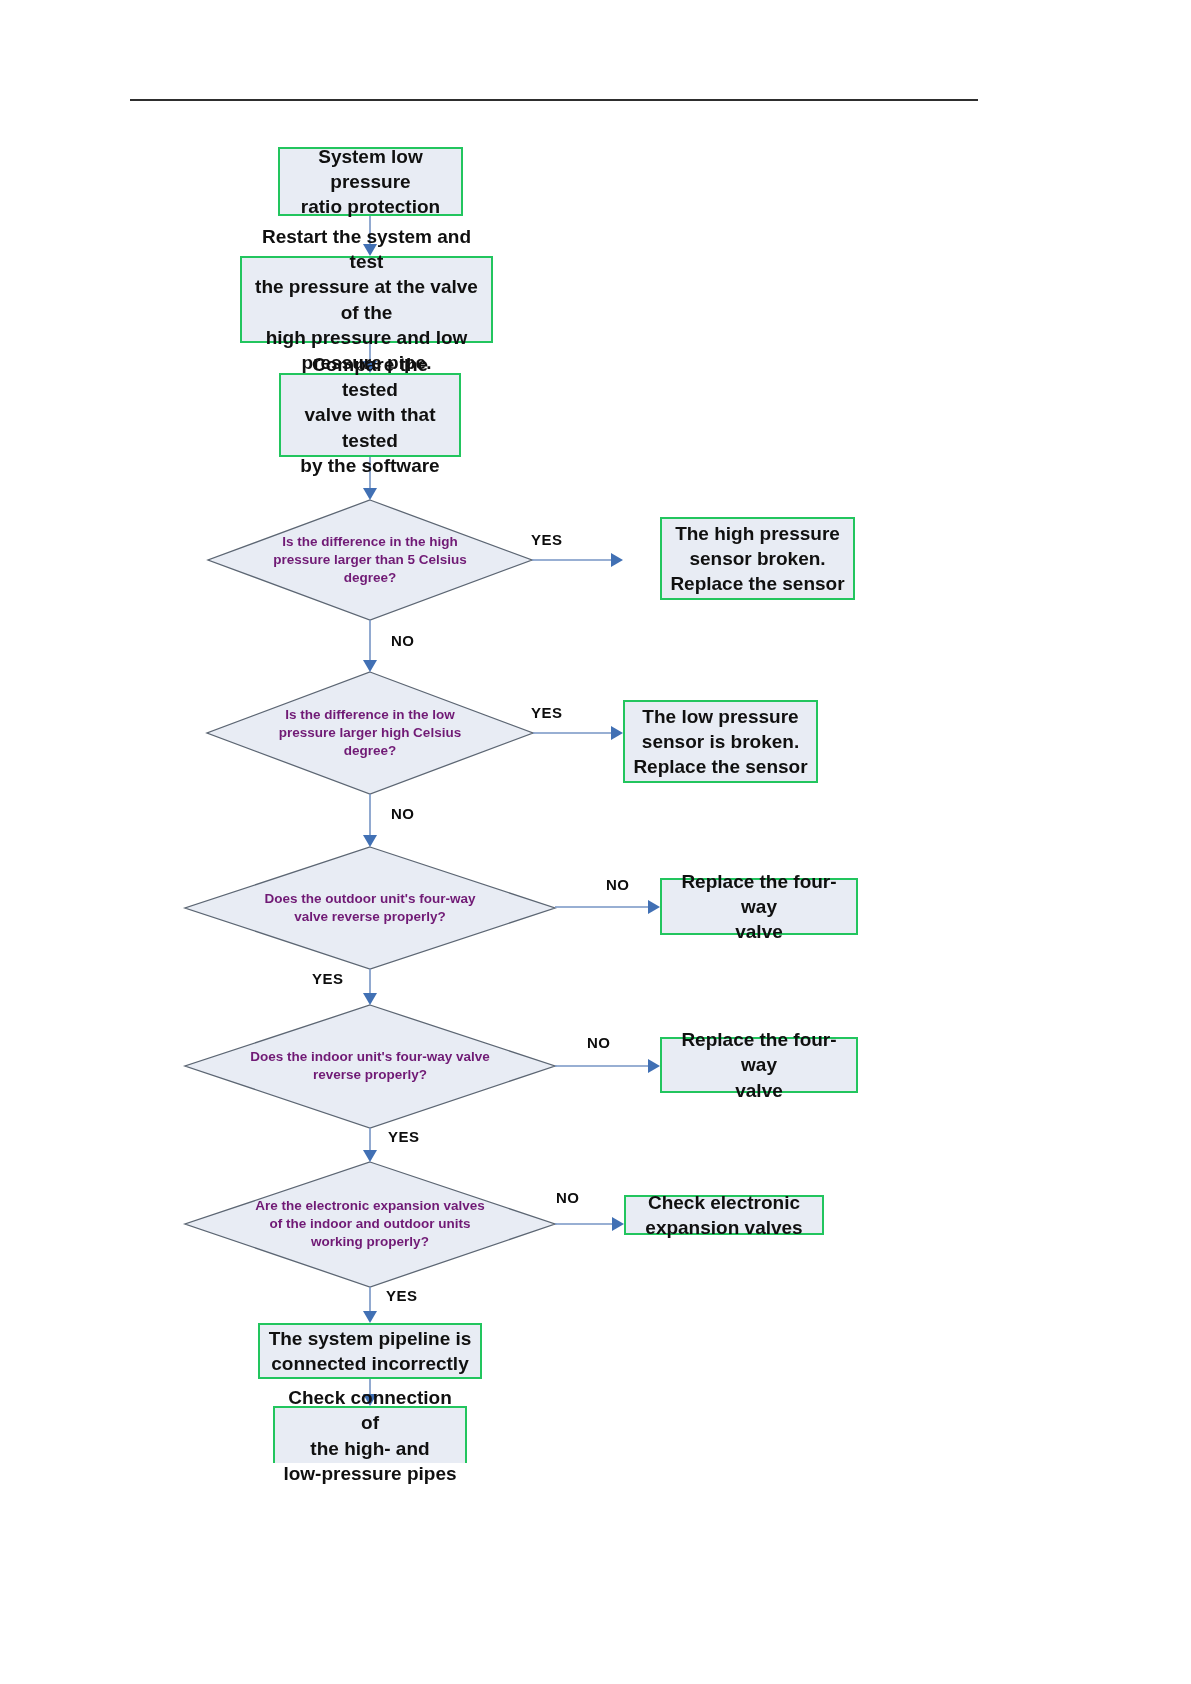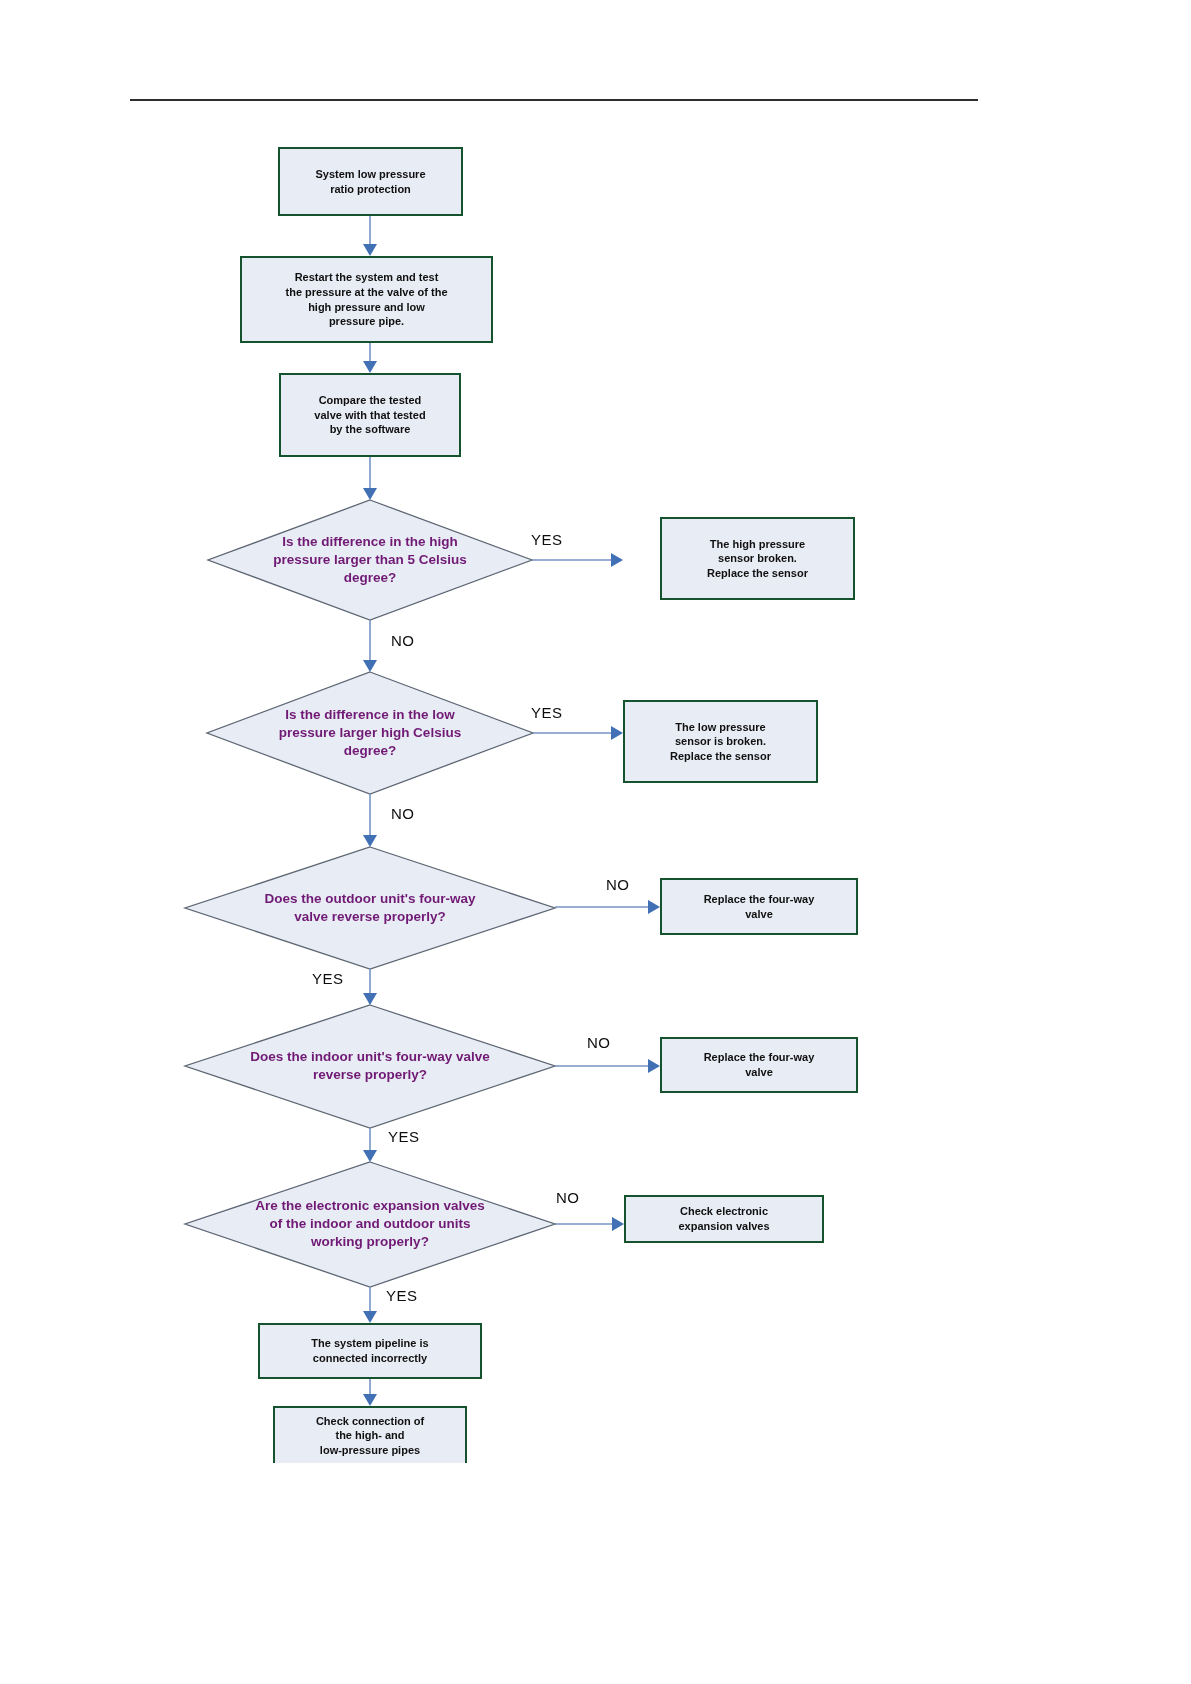--- a/index.html
+++ b/index.html
@@ -19,27 +19,27 @@
   }
   svg.connectors {
     position: absolute;
     left: 0; top: 0;
     width: 1191px; height: 1684px;
   }
   .node {
     position: absolute;
     box-sizing: border-box;
     background: #e8ecf4;
-    border: 2px solid #14532d;
+    border: 2px solid #22c55e;
     display: flex;
     align-items: center;
     justify-content: center;
     text-align: center;
     font-weight: 700;
-    font-size: 11px;
+    font-size: 19px;
     line-height: 1.32;
     color: #101010;
     white-space: pre-line;
     padding: 2px;
   }
   .node.open-bottom { border-bottom: none; }
   .dtext {
     position: absolute;
     display: flex;
     align-items: center;
@@ -47,21 +47,21 @@
     text-align: center;
     font-weight: 700;
     font-size: 13.5px;
     line-height: 1.32;
     color: #701a75;
     white-space: pre-line;
     pointer-events: none;
   }
   .elabel {
     position: absolute;
-    font-weight: 400;
+    font-weight: 700;
     font-size: 15px;
     letter-spacing: 0.5px;
     color: #0d0d0d;
   }
 </style>
 </head>
 <body>
 
 <div class="page">
 
@@ -131,21 +131,21 @@
   <div class="node" style="left:623px; top:692px; width:195px; height:83px;margin-top:8px;">The low pressure
 sensor is broken.
 Replace the sensor</div>
 
   <div class="node" style="left:660px; top:878px; width:198px; height:57px;">Replace the four-way
 valve</div>
 
   <div class="node" style="left:660px; top:1037px; width:198px; height:56px;">Replace the four-way
 valve</div>
 
-  <div class="node" style="left:624px; top:1195px; width:200px; height:48px;">Check electronic
+  <div class="node" style="left:624px; top:1195px; width:200px; height:40px;">Check electronic
 expansion valves</div>
 
   <div class="node" style="left:258px; top:1323px; width:224px; height:56px;">The system pipeline is
 connected incorrectly</div>
 
   <div class="node open-bottom" style="left:273px; top:1406px; width:194px; height:57px;">Check connection of
 the high- and
 low-pressure pipes</div>
 
   <div class="dtext" style="left:215px; top:505px; width:310px; height:110px;">Is the difference in the high

